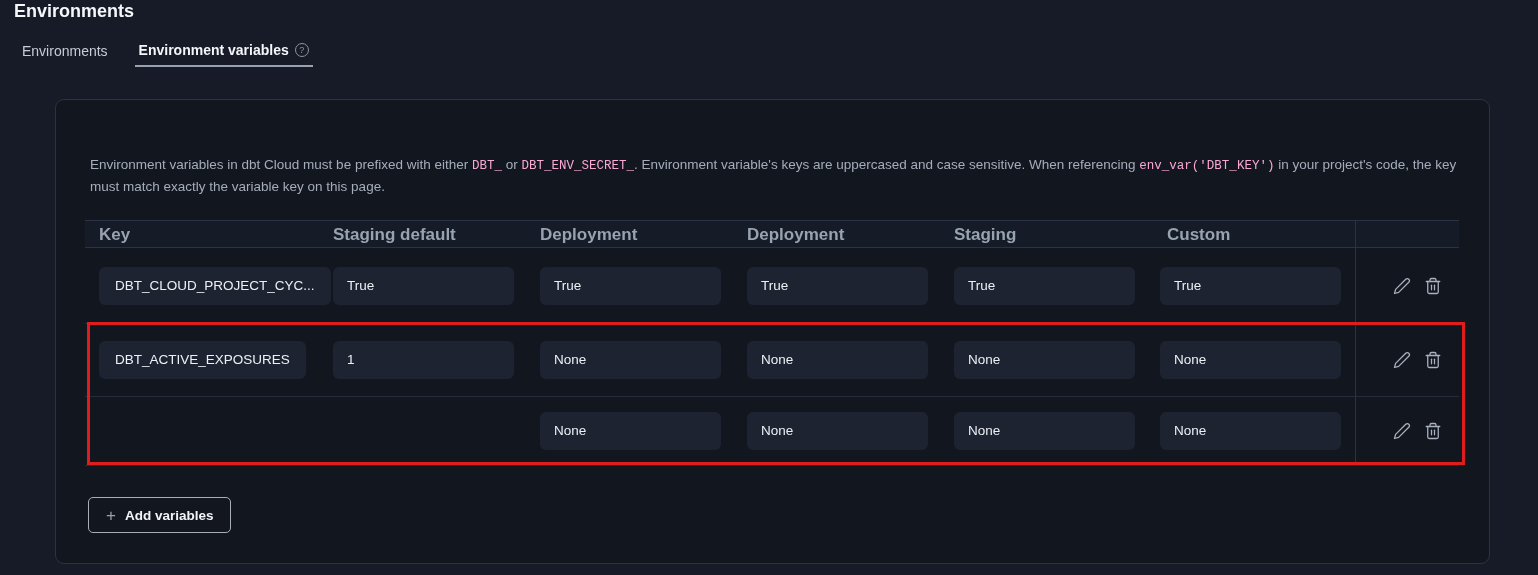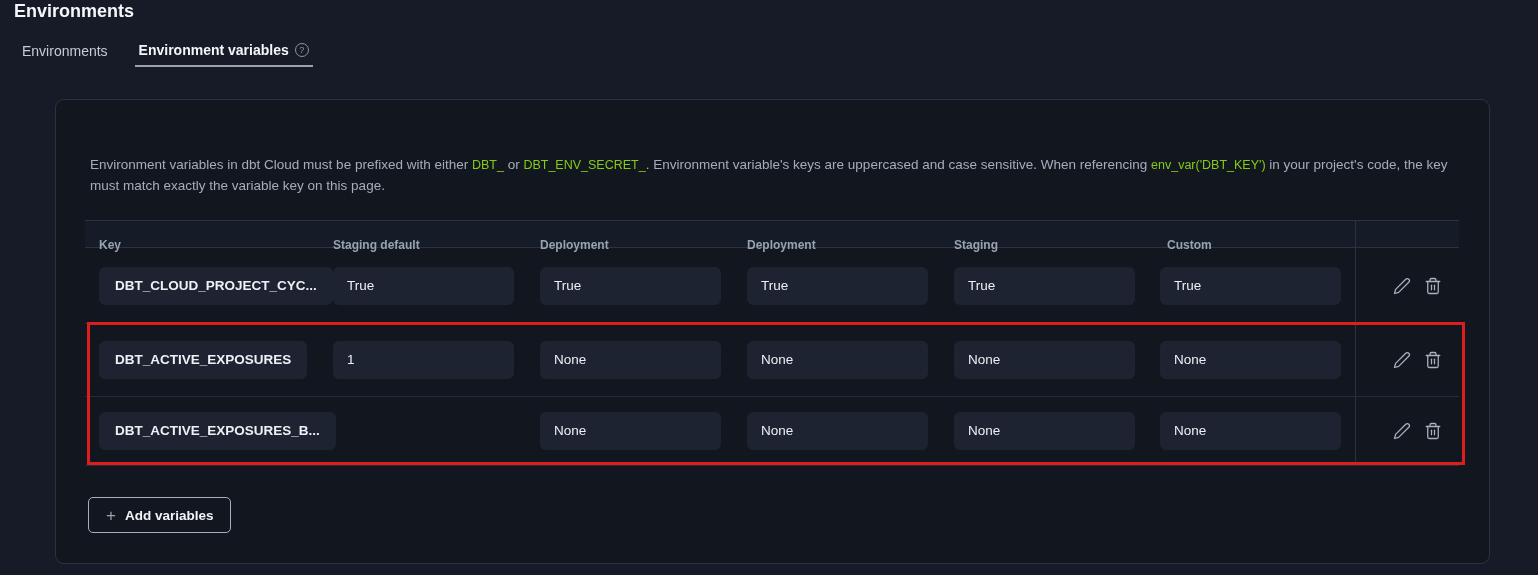--- a/index.html
+++ b/index.html
@@ -27,44 +27,44 @@
   
   .panel {
     position:absolute; left:55px; top:99px; width:1435px; height:465px;
     background:#12161f; border:1px solid #2b3342; border-radius:9px;
   }
   .description {
     position:absolute; left:90px; top:155px; width:1368px;
     font-size:13.5px; line-height:20.5px; color:#a5adbb;
   }
   .description code {
-    font-family:Liberation Sans, sans-serif;
-    font-size:12.5px; color:#84cc16;
+    font-family:Liberation Mono, monospace;
+    font-size:12.5px; color:#f9a8d4;
   }
   
   .env-table { position:absolute; left:85px; top:220px; width:1374px; height:246px; }
   .thead {
     position:absolute; left:0; top:0; width:100%; height:28px;
     background:#151b27; border-top:1px solid #2b3342; border-bottom:1px solid #2b3342;
   }
   .th {
-    position:absolute; top:10px; height:28px; line-height:28px;
-    font-size:12px; font-weight:bold; color:#98a2b0; white-space:nowrap;
+    position:absolute; top:0; height:28px; line-height:28px;
+    font-size:17px; font-weight:bold; color:#98a2b0; white-space:nowrap;
   }
   .col-divider { position:absolute; left:1270px; top:0; width:1px; height:246px; background:#2b3342; }
   .trow { position:absolute; left:0; width:100%; border-bottom:1px solid #252d3b; }
   .trow.r0 { top:28px;  height:76px; }
   .trow.r1 { top:104px; height:73px; }
   .trow.r2 { top:177px; height:69px; }
   .cellbox {
     position:absolute; top:50%; transform:translateY(-50%);
     height:38px; line-height:38px; background:#1d2330; border-radius:6px;
     font-size:13.5px; color:#edf0f5; padding:0 14px; white-space:nowrap; overflow:hidden;
   }
-  .keybox { font-weight:bold; padding:0 16px;text-align:right; }
+  .keybox { font-weight:normal; padding:0 16px;text-align:right; }
   .valbox { width:181px; }
   .row-actions {
     position:absolute; left:1308px; top:50%; transform:translateY(-50%);
     display:flex; gap:13px; align-items:center;
   }
   .icon-btn { width:18px; height:18px; color:#aab2bf; cursor:pointer; display:inline-flex; }
   .icon-btn svg { width:18px; height:18px; }
   
   .red-annotation {
     position:absolute; left:87px; top:322px; width:1378px; height:143px;
@@ -150,21 +150,20 @@
             <polyline points="3 6 5 6 21 6"></polyline>
             <path d="M19 6v14a2 2 0 0 1-2 2H7a2 2 0 0 1-2-2V6m3 0V4a2 2 0 0 1 2-2h4a2 2 0 0 1 2 2v2"></path>
             <line x1="10" y1="11" x2="10" y2="17"></line>
             <line x1="14" y1="11" x2="14" y2="17"></line>
           </svg>
         </span>
     </div>
   </div>
 
   <div class="trow r2">
-    <div class="cellbox keybox" style="left:14px">DBT_ACTIVE_EXPOSURES_B...</div>
     <div class="cellbox valbox" style="left:455px">None</div>
     <div class="cellbox valbox" style="left:662px">None</div>
     <div class="cellbox valbox" style="left:869px">None</div>
     <div class="cellbox valbox" style="left:1075px">None</div>
     <div class="row-actions">
       <span class="icon-btn">
           <svg viewBox="0 0 24 24" fill="none" stroke="currentColor" stroke-width="1.7" stroke-linecap="round" stroke-linejoin="round">
             <path d="M17 3a2.8 2.8 0 1 1 4 4L7.5 20.5 2 22l1.5-5.5L17 3z"></path>
           </svg>
         </span>

